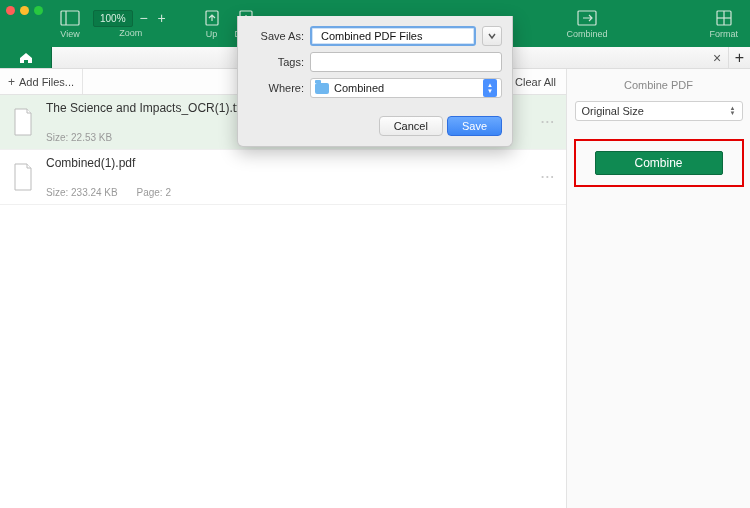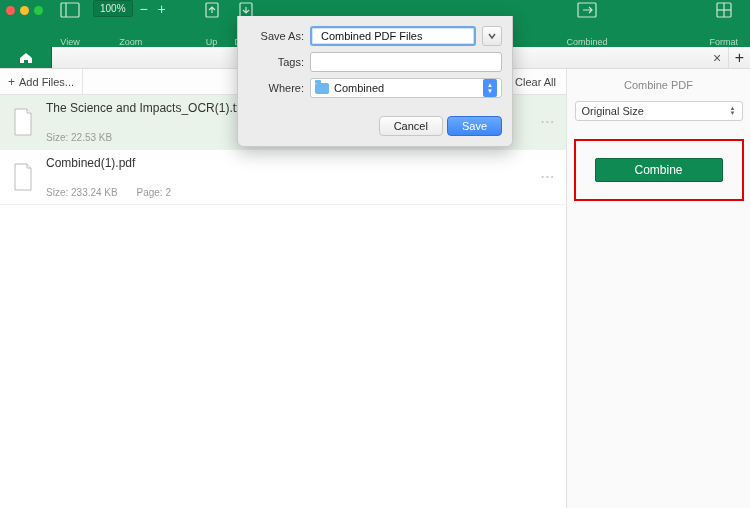--- a/index.html
+++ b/index.html
@@ -14,21 +14,21 @@
   font-size: 9px;
   padding: 0 6px;
   position: relative;
 }
 .traffic { display: flex; gap: 5px; margin-right: 10px; align-self: flex-start; margin-top: 6px;}
 .traffic span { width: 9px; height: 9px; border-radius: 50%; display: inline-block; }
 .tl-red { background: #ff5f57; }
 .tl-yellow { background: #febc2e; }
 .tl-green { background: #28c840; }
 
-.tb-group { display: flex; flex-direction: column; align-items: center; justify-content: space-between; margin: 0 6px; height: 100%; }
+.tb-group { display: flex; flex-direction: column; align-items: center; justify-content: center; margin: 0 6px; height: 100%; }
 .tb-icon { width: 22px; height: 20px; display:flex; align-items:center; justify-content:center; }
 .tb-icon svg { stroke: #cfe6d8; fill: none; stroke-width: 1.2; }
 .tb-label { margin-top: 1px; color: #b7dcc6; }
 
 .zoom-group { display:flex; align-items:center; gap:4px; }
 .zoom-pct { background: #0a7a47; color: #d8efe2; font-size: 10px; padding: 2px 6px; border-radius: 2px; border: 1px solid #0a6a3e; }
 .zoom-btn { color:#cfe6d8; font-size: 14px; width: 14px; text-align: center; }
 
 #tabrow {
   height: 22px;
@@ -66,21 +66,21 @@
 
 #rightpane { width:183px; background:#fafafa; display:flex; flex-direction:column; align-items:center; }
 .panel-title { font-size:11px; color:#888; text-align:center; padding:10px 0; width:100%; }
 .size-select {
   width: 168px; height:20px; background:#fff; border:1px solid #d0d0d0; border-radius:3px;
   font-size:11px; color:#333; padding:0 6px; display:flex; align-items:center; justify-content:space-between;
 }
 .updown { display:flex; flex-direction:column; font-size:6px; color:#666; line-height:5px; }
 
 .combine-highlight {
-  margin-top:18px; border:2px solid #e30000; padding:17px 8px; width:170px; display:flex; justify-content:center;
+  margin-top:18px; border:2px solid #e30000; padding:10px 8px; width:170px; display:flex; justify-content:center;
 }
 .combine-btn {
   background:#0f8a52; color:#fff; font-size:12px; border:1px solid #0a6a3e;
   width:128px; height:24px; display:flex; align-items:center; justify-content:center; border-radius:2px;
 }
 
 
 .sheet {
   position:absolute; left:237px; top:16px; width:276px;
   background:#ececec; border:1px solid #c9c9c9; border-top:none;

